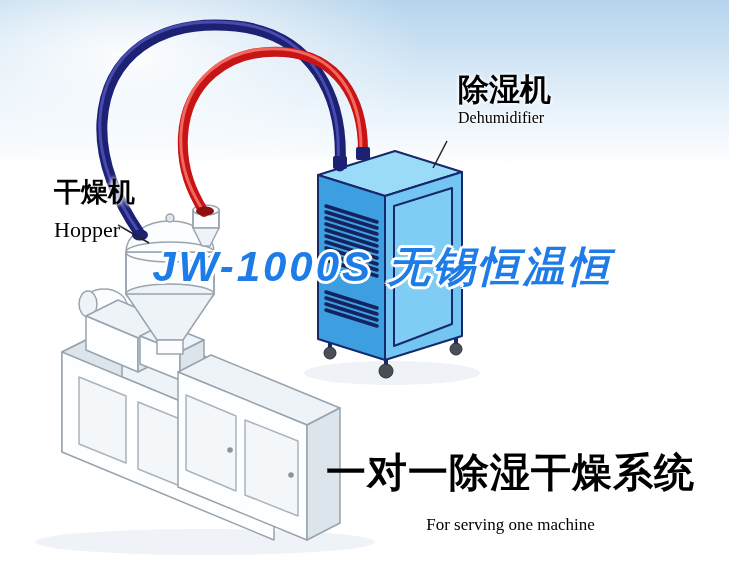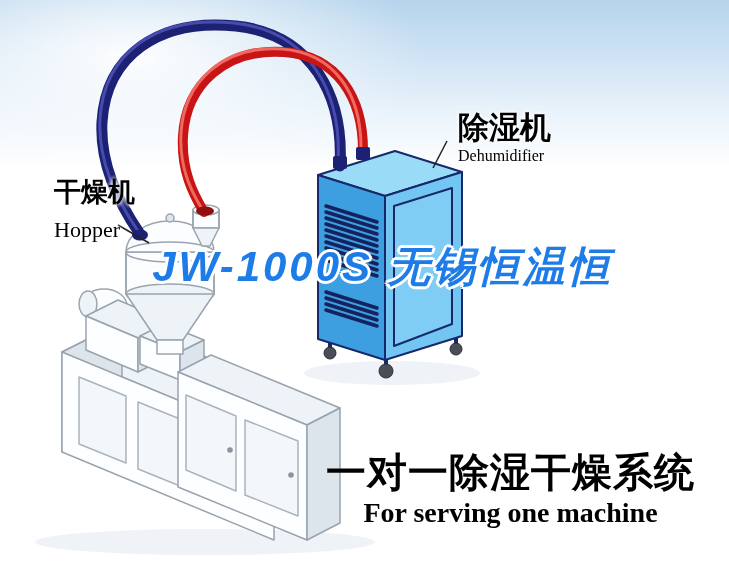--- a/index.html
+++ b/index.html
@@ -38,34 +38,34 @@
   .shadow{fill:#e9eef3;opacity:.75}
   .leader{stroke:#222;stroke-width:1.5}
 
   
   .label{position:absolute;z-index:5;text-shadow:0 0 4px #fff,0 0 4px #fff;}
   .label .zh{font-weight:bold;color:#000;line-height:1.05;}
   .serif{font-family:"Liberation Serif",serif;color:#000;}
   .hopper-label{left:54px;top:178px;}
   .hopper-label .zh{font-size:27px;}
   .hopper-label .en{font-size:22px;margin-top:11px;}
-  .dehumid-label{left:458px;top:74px;margin-top:38px;}
+  .dehumid-label{left:458px;top:74px;}
   .dehumid-label .zh{font-size:31px;}
   .dehumid-label .en{font-size:16px;margin-top:2px;}
   .title{
     position:absolute;left:0;right:0;top:244px;z-index:6;text-align:center;
     font-weight:bold;font-style:italic;font-size:42px;line-height:1.1;
     letter-spacing:3px;color:var(--title-blue,#1d7ce8);
     text-shadow:-2px -2px 0 #fff,2px -2px 0 #fff,-2px 2px 0 #fff,2px 2px 0 #fff,
                  0 -3px 0 #fff,0 3px 0 #fff,-3px 0 0 #fff,3px 0 0 #fff;
     padding-left:36px;
   }
   .caption{position:absolute;right:34px;top:450px;z-index:5;text-align:center;}
   .caption .zh{font-size:40px;font-weight:bold;color:#000;letter-spacing:1px;line-height:1.1;}
-  .caption .en{font-size:28px;margin-top:3px;font-weight:bold;}
+  .caption .en{font-size:17px;margin-top:21px;}
 </style>
 </head>
 <body>
 
 <div class="stage">
 
   <svg width="729" height="561" viewBox="0 0 729 561">
 
     <g>
       <ellipse class="shadow" cx="205" cy="542" rx="170" ry="13"></ellipse>

